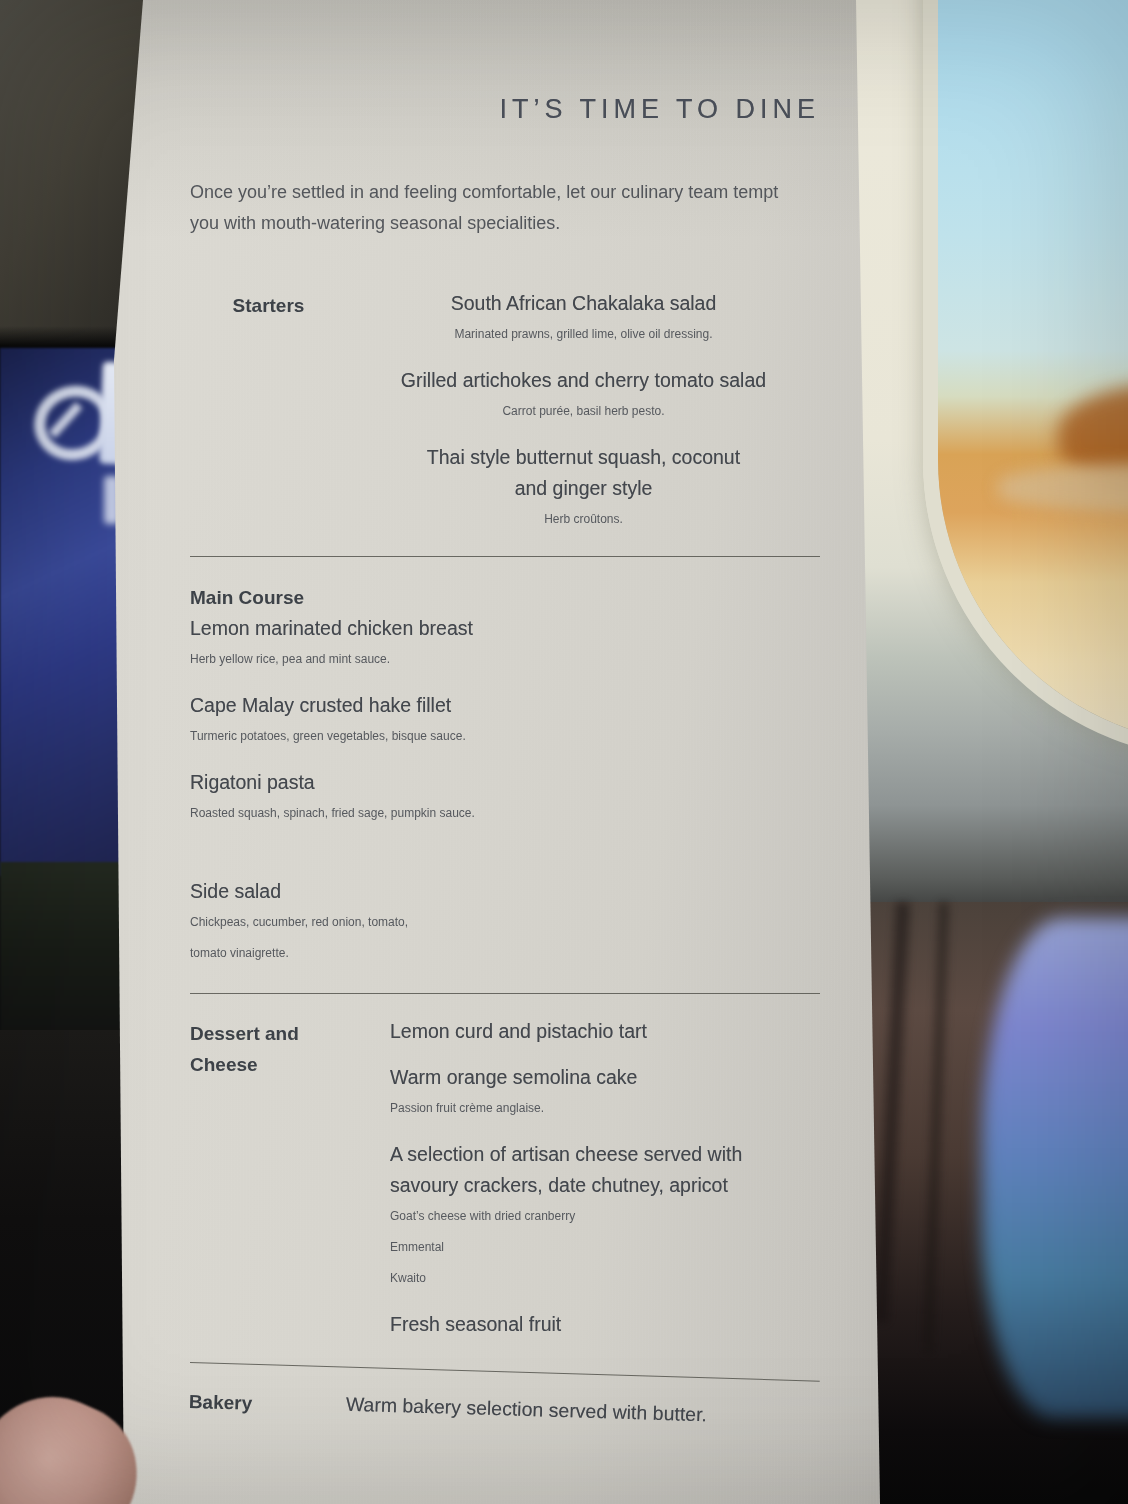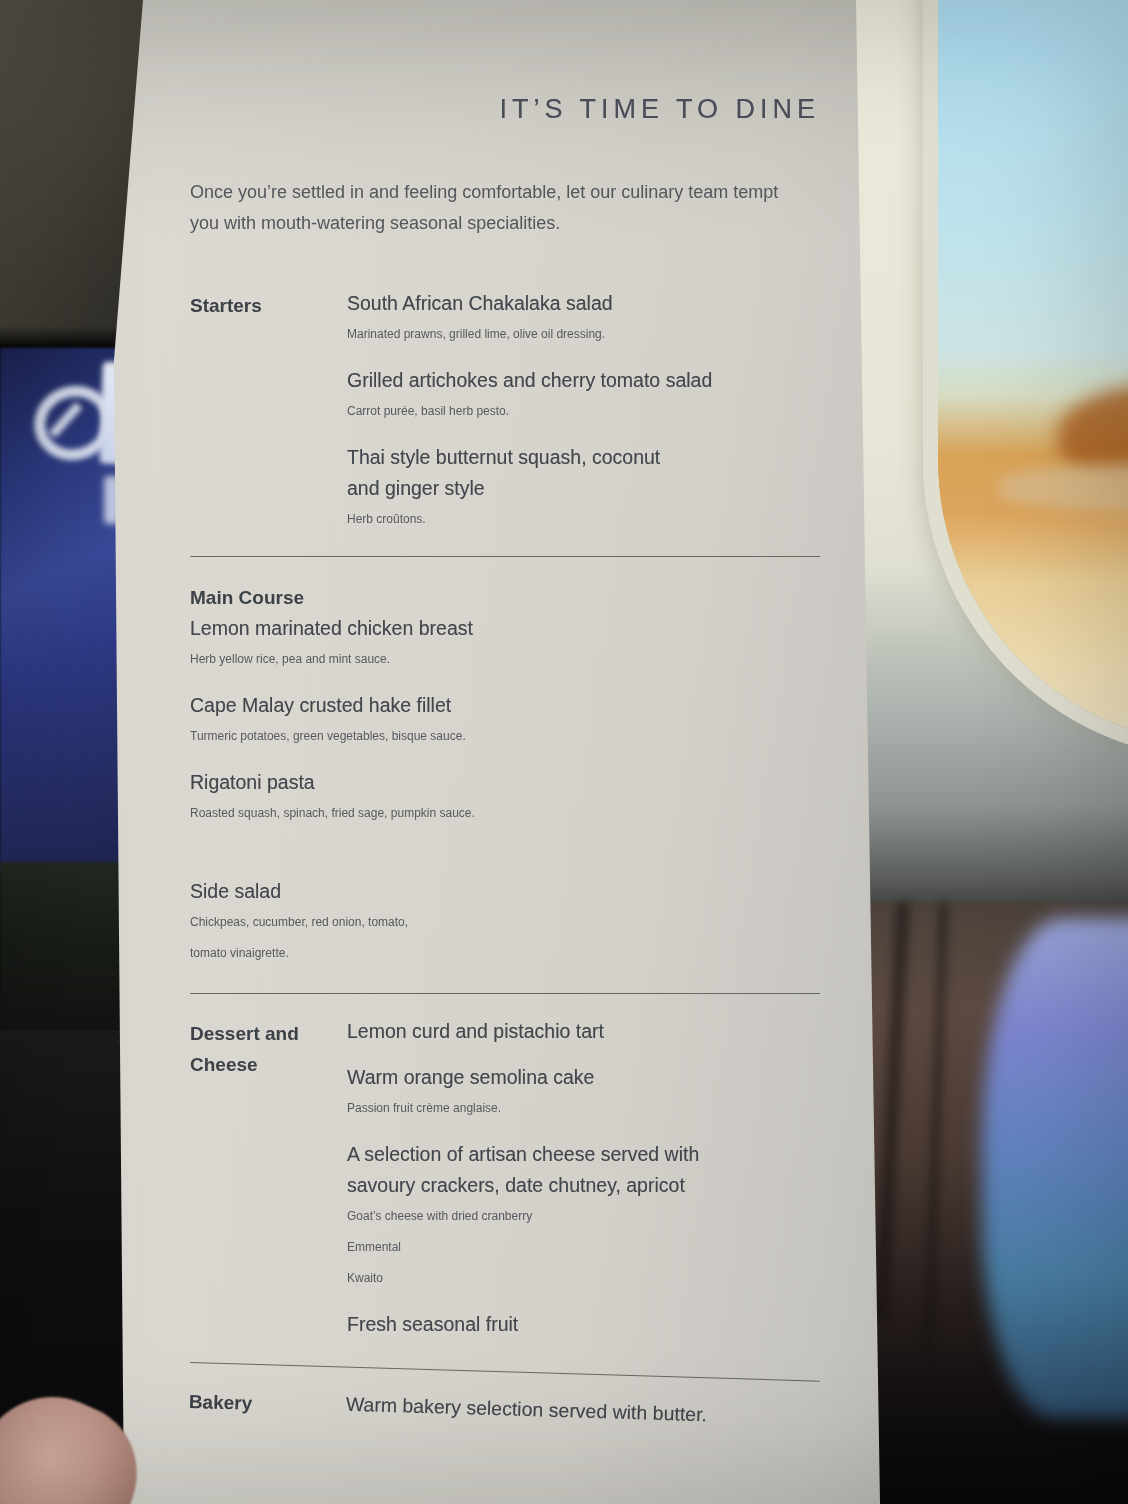--- a/index.html
+++ b/index.html
@@ -65,23 +65,23 @@
       linear-gradient(180deg,rgba(95,95,85,0.13) 0%,rgba(95,95,85,0) 16%),
       linear-gradient(99deg,#dddbd4 0%,#d7d5ce 38%,#d2d0c9 58%,#c5c3bd 76%,#b3b1ac 90%,#a5a39e 100%);
     filter:drop-shadow(9px 0px 12px rgba(22,22,16,0.55));
   }
   .card-text{position:absolute;left:190px;top:93px;width:630px;}
   .title{margin:0;font-weight:400;font-size:27px;line-height:32px;letter-spacing:5px;color:#4a4f59;
     text-shadow:0 0 0.6px rgba(74,79,89,0.5);text-align:right;}
   .intro{margin:52px 0 0;font-size:18px;line-height:31px;color:#53565b;width:622px;}
   .menu-body{margin-top:49px;}
   .section{display:flex;border-top:1.5px solid rgba(73,73,67,0.78);}
-  .section-0{border-top:none;padding:0 0 21px;}
+  .section-0{border-top:none;padding:0 0 21px;text-align:center;}
   .section-1{padding:23px 0 24px;flex-direction:column;}
-  .section-2{padding:22px 0 22px;}
+  .section-2{padding:22px 0 22px;gap:43px;}
   .section-3{padding:21px 0 0;transform:rotate(1.7deg);transform-origin:0 0;}
   .section-label{flex:none;width:157px;font-weight:bold;font-size:19px;line-height:31px;color:#3d4248;padding-top:2px;}
   .section-2 .section-label{width:112px;margin-right:45px;}
   .items{flex:1;}
   .item{margin-bottom:15px;}
   .item:last-child{margin-bottom:0;}
   .section-1 .item:nth-child(4){margin-top:47px;}
   .item-name{font-size:19.5px;line-height:31px;color:#43474d;text-shadow:0 0 0.5px rgba(67,71,77,0.4);}
   .item-desc{font-size:12px;line-height:31px;color:#56595e;}
 

